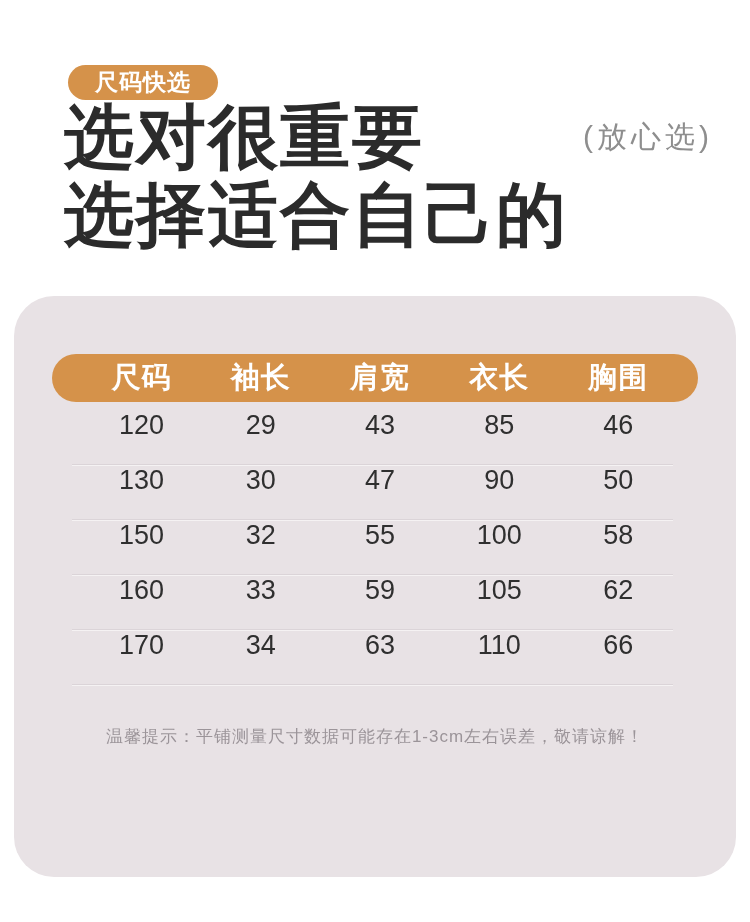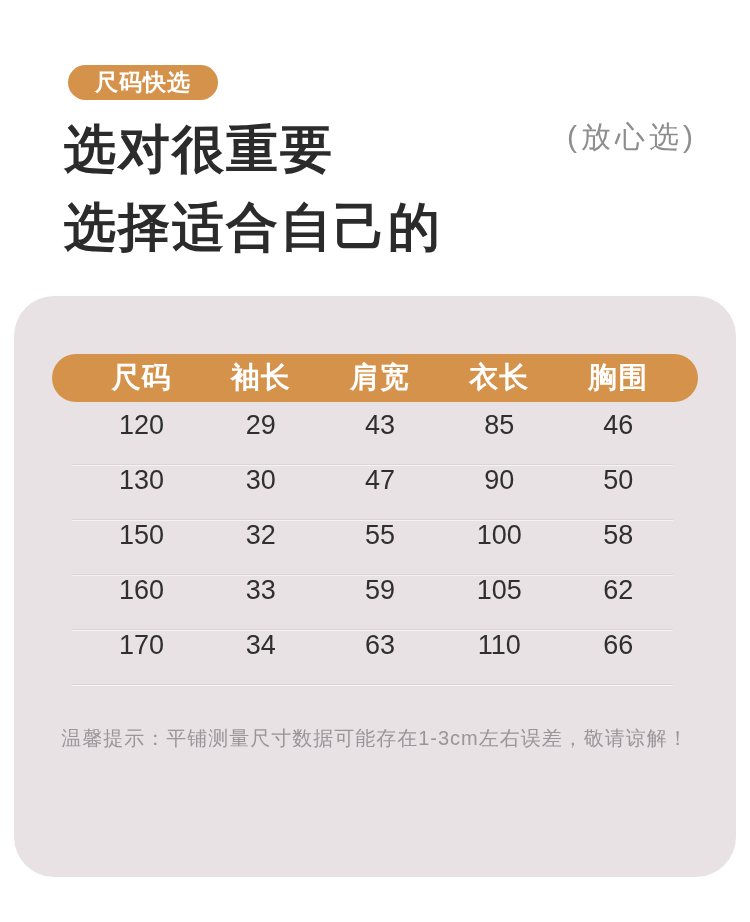--- a/index.html
+++ b/index.html
@@ -28,30 +28,30 @@
     background: var(--accent);
     color: #ffffff;
     font-size: 23px;
     font-weight: 700;
     letter-spacing: 1px;
     margin-top: 11px;
   }
   .heading {
     position: absolute;
     left: 64px;
-    top: 110px;
-    font-size: 52px;
+    top: 98px;
+    font-size: 70px;
     line-height: 78px;
     font-weight: 900;
     color: #2b2b2b;
     letter-spacing: 2px;
   }
   .subtitle {
     position: absolute;
-    right: 53px;
+    right: 37px;
     top: 117px;
     font-size: 30px;
     color: #8e8e8e;
     letter-spacing: 4px;
     font-weight: 400;
   }
 
   
   .card {
     position: absolute;
@@ -98,21 +98,21 @@
     background: #dbd4d8;
     box-shadow: 0 1px 0 rgba(255,255,255,0.55);
   }
   .cell {
     flex: 0 0 20%;
     text-align: center;
   }
   .note {
     margin-top: 40px;
     text-align: center;
-    font-size: 20px;
+    font-size: 17px;
     color: #9b9499;
     letter-spacing: 1px;
   }
 </style>
 </head>
 <body>
 
 <div class="page">
 
   <div class="badge">尺码快选</div>

